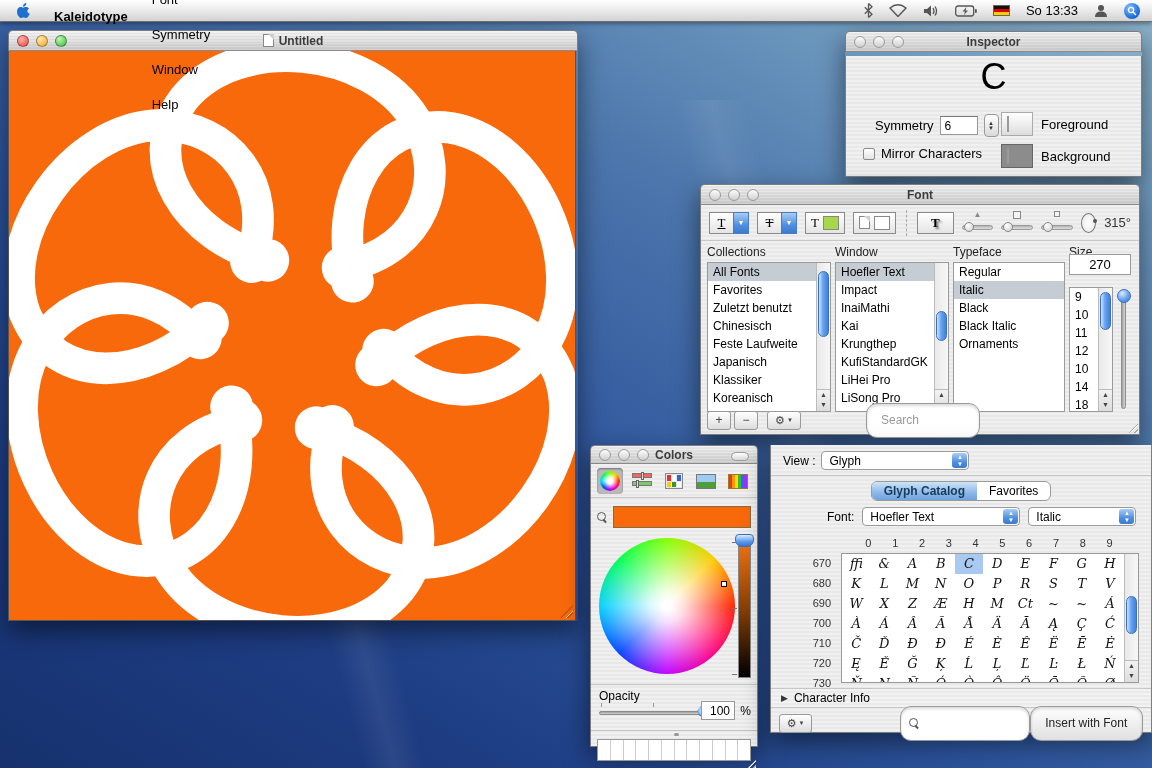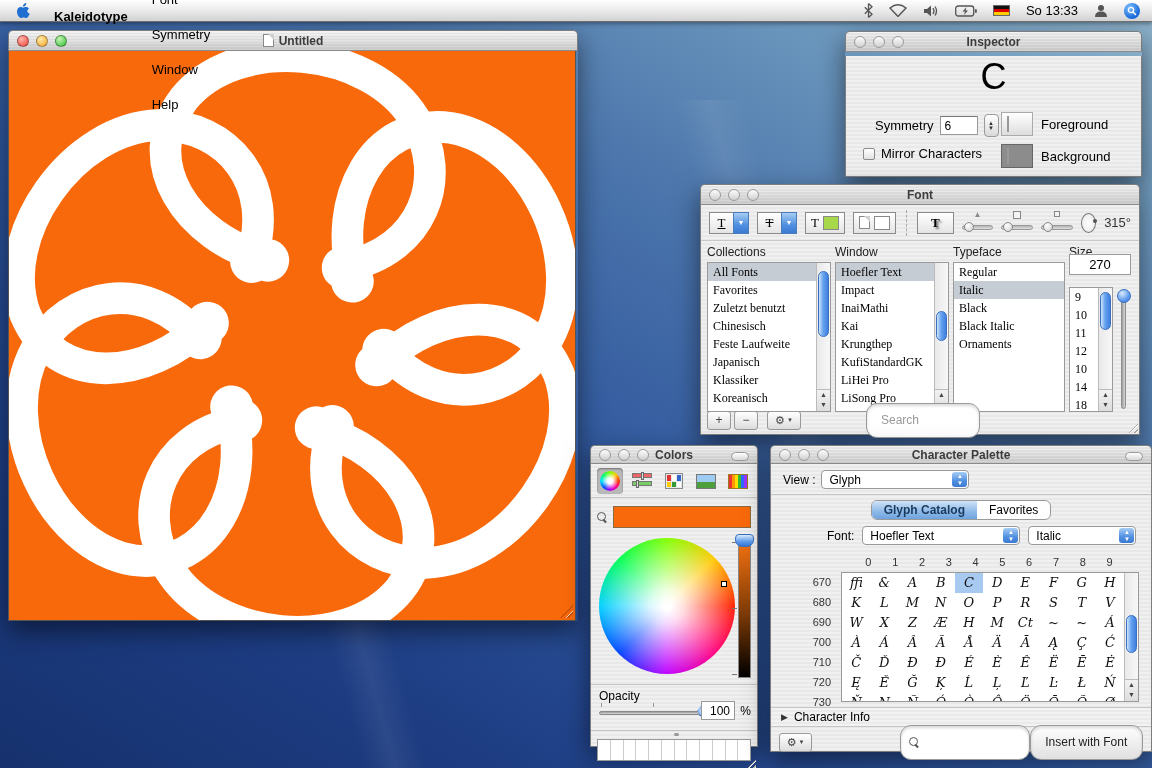--- a/index.html
+++ b/index.html
@@ -73,21 +73,21 @@
   .mini-slider { width:44px; position:relative; height:24px; }
   .mini-slider .mark { position:absolute; left:50%; transform:translateX(-50%); top:0; color:#888; font-size:8px; line-height:8px; }
   .mini-slider .track { position:absolute; left:0; right:0; top:14px; height:5px; border-radius:3px; background:linear-gradient(#b5b5b5,#dedede); border:1px solid #999; }
   .mini-slider .knob { position:absolute; top:11px; width:10px; height:10px; border-radius:50%; background:radial-gradient(circle at 35% 30%,#fff,#cfcfcf); border:1px solid #888; }
   .sq { display:inline-block; border:1px solid #888; background:#f4f4f4; }
   .dial { width:20px; height:20px; border-radius:50%; border:1.5px solid #777; position:relative; background:radial-gradient(#fdfdfd,#e8e8e8); }
   .dial .dot { position:absolute; width:4px; height:4px; border-radius:50%; background:#555; left:11px; top:5px; }
   .angle-label { font-size:13px; color:#333; }
   .col-header { position:absolute; top:40px; font-size:12px; color:#222; }
   .list { position:absolute; top:57px; height:150px; background:#fff; border:1px solid #9a9a9a; font-size:12px; overflow:hidden; }
-  .list .row { height:18px; line-height:18px; padding-left:5px; white-space:nowrap;font-family:Liberation Serif, serif; }
+  .list .row { height:18px; line-height:18px; padding-left:5px; white-space:nowrap; }
   .list .row.sel { background:#c6ccd4; }
   .vscroll { position:absolute; top:0; bottom:0; right:0; width:14px; background:linear-gradient(90deg,#e9e9e9,#f7f7f7); border-left:1px solid #bbb; }
   .vthumb { position:absolute; left:1px; width:11px; border-radius:6px; background:linear-gradient(90deg,#cfe5fb,#66a3ef 45%,#3f7fe0); border:1px solid #3a6fc0; }
   .varrows { position:absolute; bottom:0; left:0; right:0; height:22px; border-top:1px solid #bbb; font-size:7px; color:#444; text-align:center; line-height:10px; background:linear-gradient(#f2f2f2,#ddd); }
   .size-field { position:absolute; top:49px; background:#fff; border:1px solid #9a9a9a; text-align:center; font-size:13px; height:21px; line-height:19px; }
   .fbottom { position:absolute; left:0; right:0; bottom:0; height:28px; display:flex; align-items:center; padding:0 6px; gap:3px; }
   .small-btn { width:24px; height:19px; border:1px solid #999; border-radius:3px; background:linear-gradient(#fff,#ddd); display:flex; align-items:center; justify-content:center; font-size:12px; color:#444; }
   .small-btn.gear { width:34px; gap:2px; font-size:11px; }
   .search-oval { height:35px; border:1px solid #999; border-radius:11px; background:#fff; color:#999; font-size:12px; display:flex; align-items:center; box-shadow:inset 0 2px 3px rgba(0,0,0,.15); }
   .grip { position:absolute; right:1px; bottom:1px; width:12px; height:12px; background:repeating-linear-gradient(135deg,transparent 0 2px,#aaa 2px 3px,#fff 3px 4px); clip-path:polygon(100% 0,100% 100%,0 100%); }
@@ -500,29 +500,20 @@
           <span class="swatch-cell"></span>
           <span class="swatch-cell"></span>
           <span class="swatch-cell"></span>
         </div>
       <span class="grip"></span>
     </div>
   </div>
 </div>
 
 <div class="window" id="charpal">
-  <div class="titlebar">
-    <div class="lights">
-      <span class="light hollow"></span>
-      <span class="light hollow"></span>
-      <span class="light hollow"></span>
-    </div>
-    <span class="title">Character Palette</span>
-    <span class="pill"></span>
-  </div>
   <div class="panel-body">
     <div class="view-row">
       <span>View :</span>
       <span class="popup" style="width:148px;">
         <span>Glyph</span>
         <span class="pop-arrows">
             <span>▲</span>
             <span>▼</span>
           </span>
       </span>

